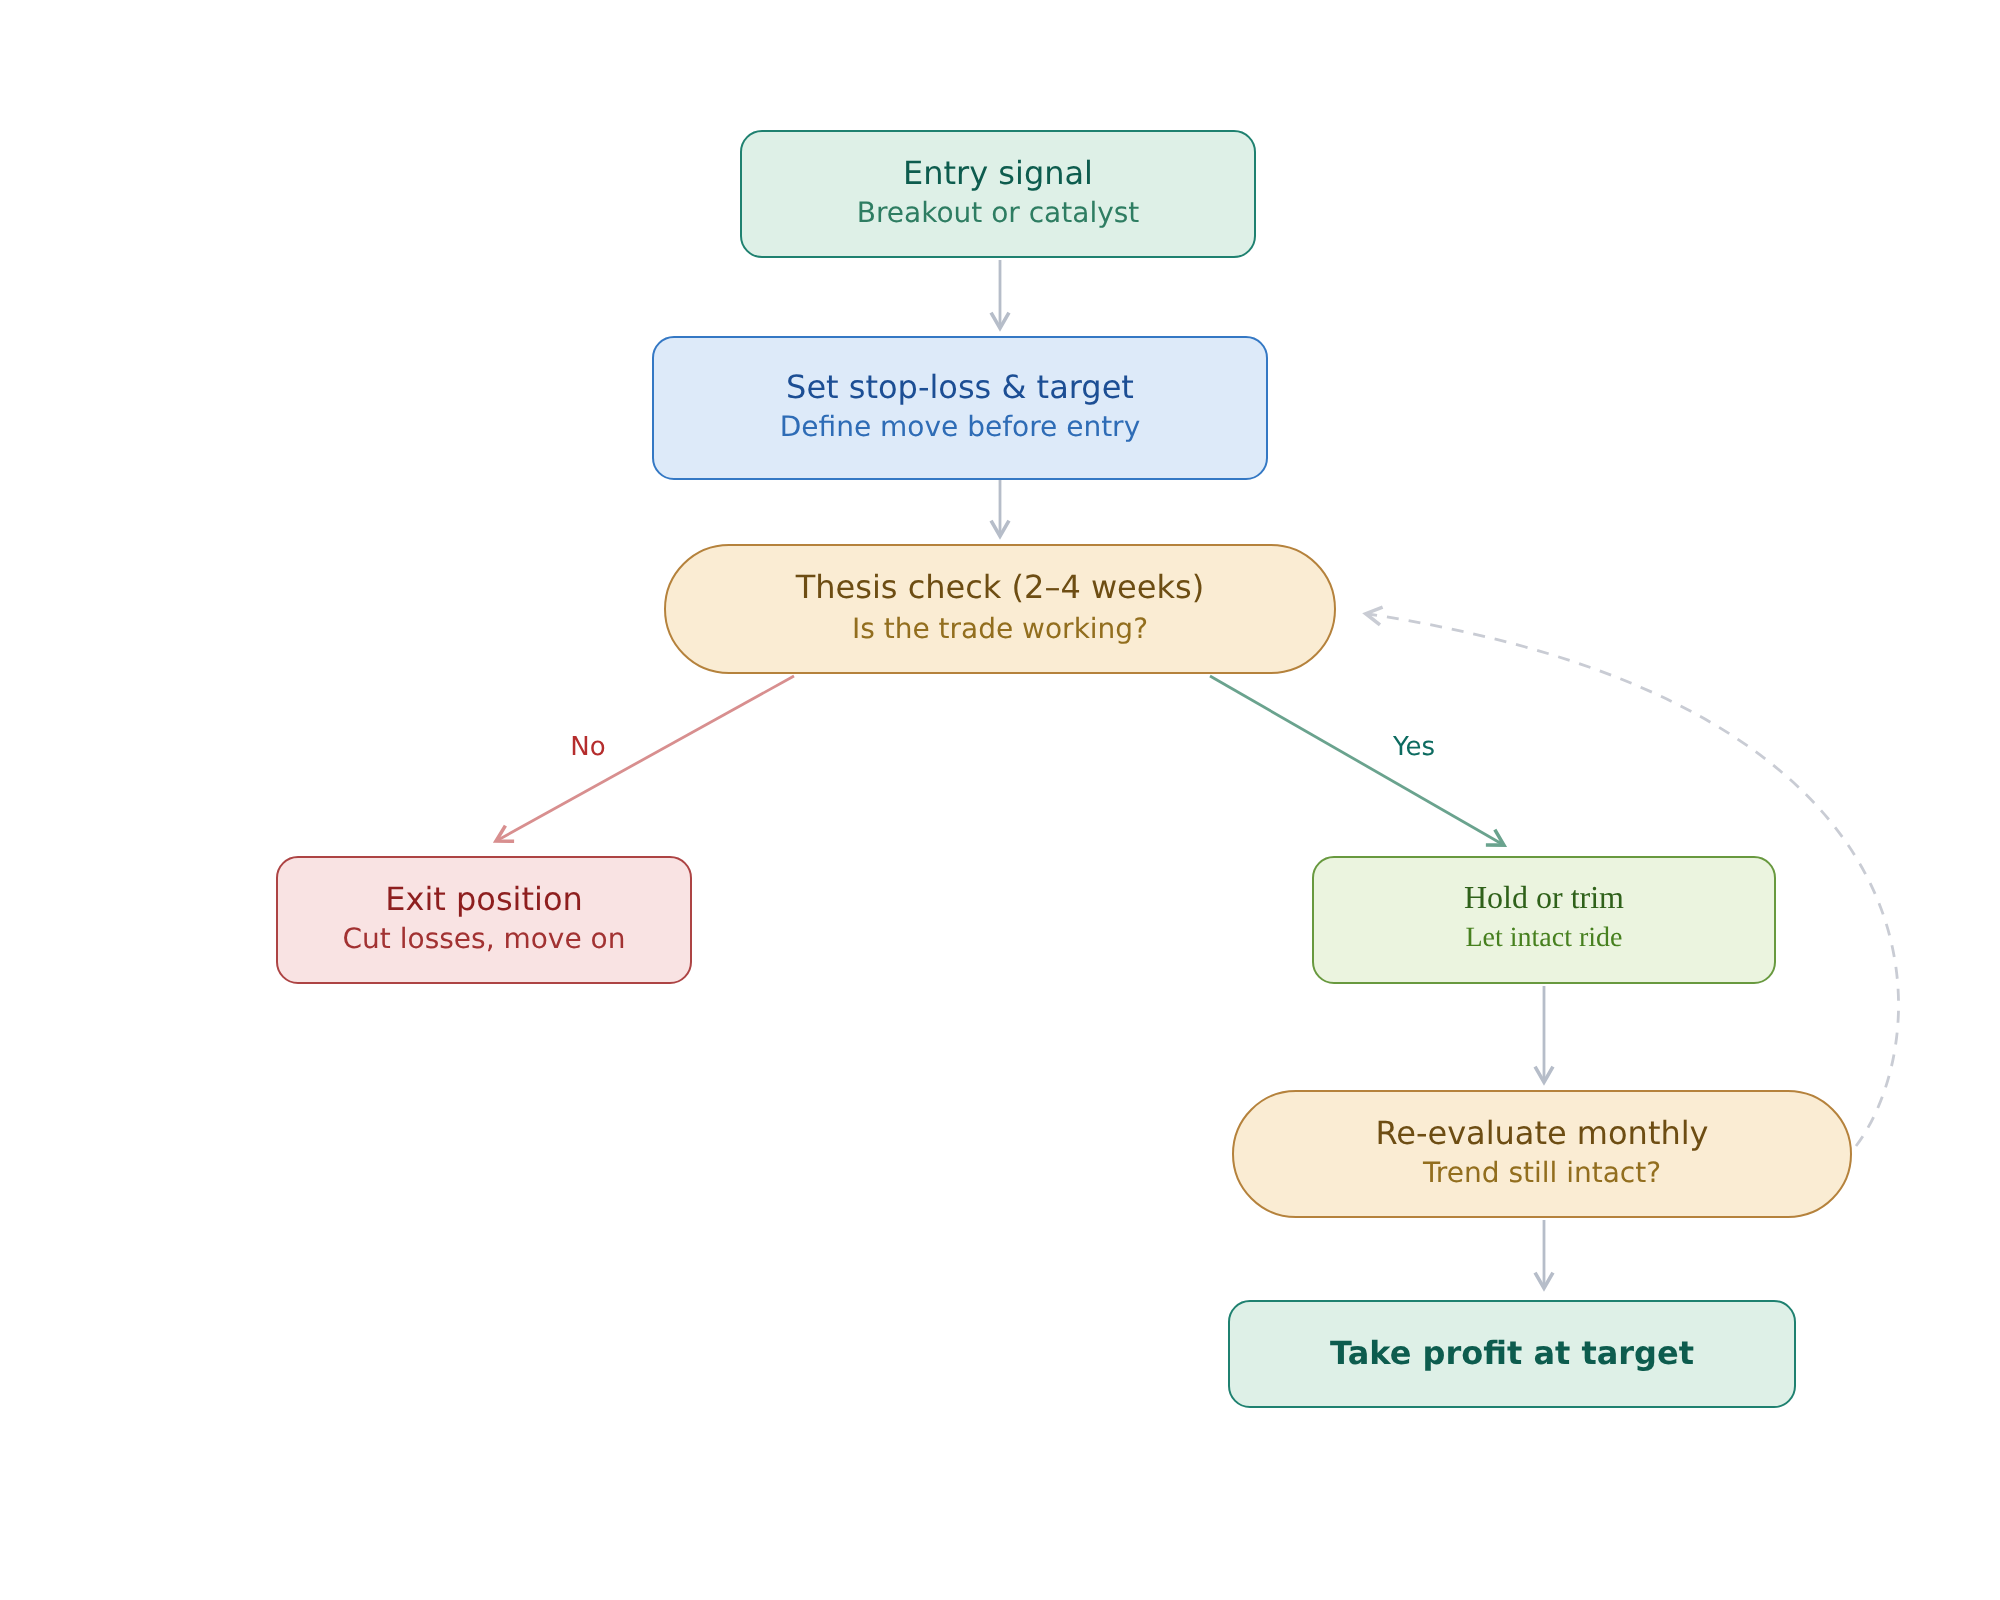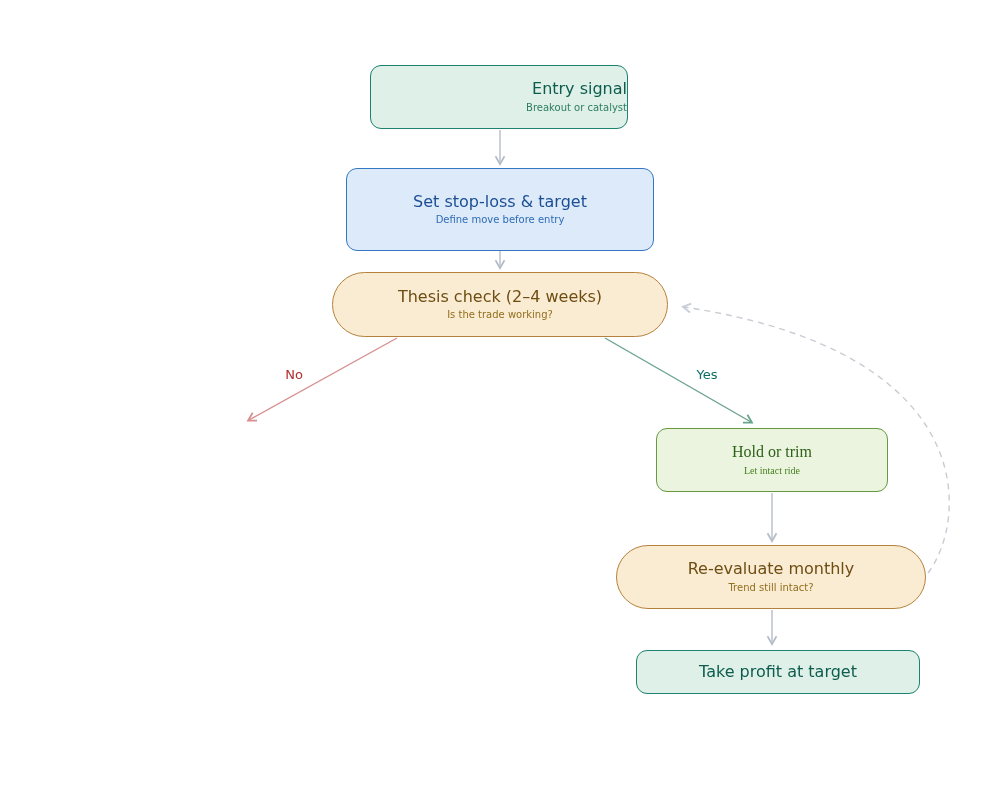--- a/index.html
+++ b/index.html
@@ -24,21 +24,21 @@
     align-items: center;
     justify-content: center;
     gap: 3px;
     text-align: center;
     background: var(--bg);
     border: 1.5px solid var(--bd);
   }
   .node.rect { border-radius: 11px; }
   .node.stadium { border-radius: 33px; }
   .node .t { font-size: 16px; line-height: 1.15; color: var(--tc); }
-  .node .s { font-size: 10px; line-height: 1.2; color: var(--sc); }
+  .node .s { font-size: 14px; line-height: 1.2; color: var(--sc); }
   .node .s:empty { display: none; }
   .edge-label {
     position: absolute;
     transform: translate(-50%, -50%);
     font-size: 13px;
     font-weight: normal;
     color: var(--lc);
     white-space: nowrap;
   }
 </style>
@@ -65,47 +65,51 @@
 
     <line x1="500" y1="130" x2="500" y2="163" stroke-width="1.4" marker-end="url(#arr-gray)" stroke="#b6bdc9"></line>
     <line x1="500" y1="233" x2="500" y2="267" stroke-width="1.4" marker-end="url(#arr-gray)" stroke="#b6bdc9"></line>
     <line x1="397" y1="338" x2="249" y2="420" stroke-width="1.4" marker-end="url(#arr-red)" stroke="#d88f8f"></line>
     <line x1="605" y1="338" x2="751" y2="422" stroke-width="1.4" marker-end="url(#arr-teal)" stroke="#6aa38e"></line>
     <line x1="772" y1="493" x2="772" y2="540" stroke-width="1.4" marker-end="url(#arr-gray)" stroke="#b6bdc9"></line>
     <line x1="772" y1="610" x2="772" y2="643" stroke-width="1.4" marker-end="url(#arr-gray)" stroke="#b6bdc9"></line>
     <path d="M928,573 C968,520 982,352 684,307" fill="none" stroke-width="1.4" stroke-dasharray="6 5" marker-end="url(#arr-dash)" stroke="#c9ccd4"></path>
   </svg>
 
-  <div class="node rect" style="left: 370px; top: 65px; width: 258px; height: 64px; align-items: flex-end; --bg: #def0e7; --bd: #1f8170; --tc: #0d5c4e; --sc: #2e7d62;">
+  <div class="node rect" style="left: 370px; top: 65px; width: 258px; height: 64px; --bg: #def0e7; --bd: #1f8170; --tc: #0d5c4e; --sc: #2e7d62;">
     <div class="t">Entry signal</div>
     <div class="s">Breakout or catalyst</div>
   </div>
 
-  <div class="node rect" style="left: 346px; top: 168px; width: 308px; height: 83px; justify-content: center; --bg: #ddeaf9; --bd: #3478c4; --tc: #1c4e94; --sc: #2e6cb6;">
+  <div class="node rect" style="left: 326px; top: 168px; width: 308px; height: 72px; justify-content: center; --bg: #ddeaf9; --bd: #3478c4; --tc: #1c4e94; --sc: #2e6cb6;">
     <div class="t">Set stop-loss &amp; target</div>
     <div class="s">Define move before entry</div>
   </div>
 
   <div class="node stadium" style="left: 332px; top: 272px; width: 336px; height: 65px; --bg: #faecd3; --bd: #b5823c; --tc: #6d4d13; --sc: #926e1e;">
     <div class="t">Thesis check (2–4 weeks)</div>
     <div class="s">Is the trade working?</div>
   </div>
 
+  <div class="node rect" style="left: 138px; top: 428px; width: 208px; height: 64px; --bg: #f9e3e3; --bd: #ad4444; --tc: #8e1f1f; --sc: #a23232;">
+    <div class="t">Exit position</div>
+    <div class="s">Cut losses, move on</div>
+  </div>
 
   <div class="node rect" style="left: 656px; top: 428px; width: 232px; height: 64px; font-family: Liberation Serif, serif; --bg: #ebf4df; --bd: #68993f; --tc: #2f611a; --sc: #47801f;">
     <div class="t">Hold or trim</div>
     <div class="s">Let intact ride</div>
   </div>
 
   <div class="node stadium" style="left: 616px; top: 545px; width: 310px; height: 64px; --bg: #faecd3; --bd: #b5823c; --tc: #6d4d13; --sc: #926e1e;">
     <div class="t">Re-evaluate monthly</div>
     <div class="s">Trend still intact?</div>
   </div>
 
-  <div class="node rect" style="left: 636px; top: 650px; width: 284px; height: 44px; --bg: #def0e7; --bd: #1f8170; --tc: #0d5c4e; --sc: #2e7d62;">
+  <div class="node rect" style="left: 614px; top: 650px; width: 284px; height: 54px; font-weight: bold; --bg: #def0e7; --bd: #1f8170; --tc: #0d5c4e; --sc: #2e7d62;">
     <div class="t">Take profit at target</div>
 
   </div>
 
   <div class="edge-label" style="left: 294px; top: 374px; --lc: #b52d2d;">No</div>
 
   <div class="edge-label" style="left: 707px; top: 374px; --lc: #0d6b60;">Yes</div>
 
 </div>
 

